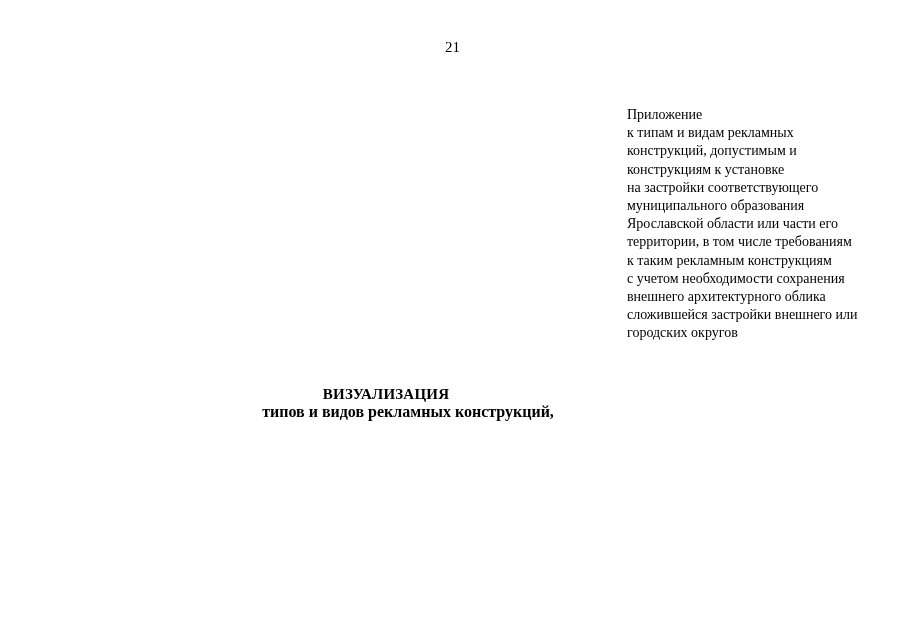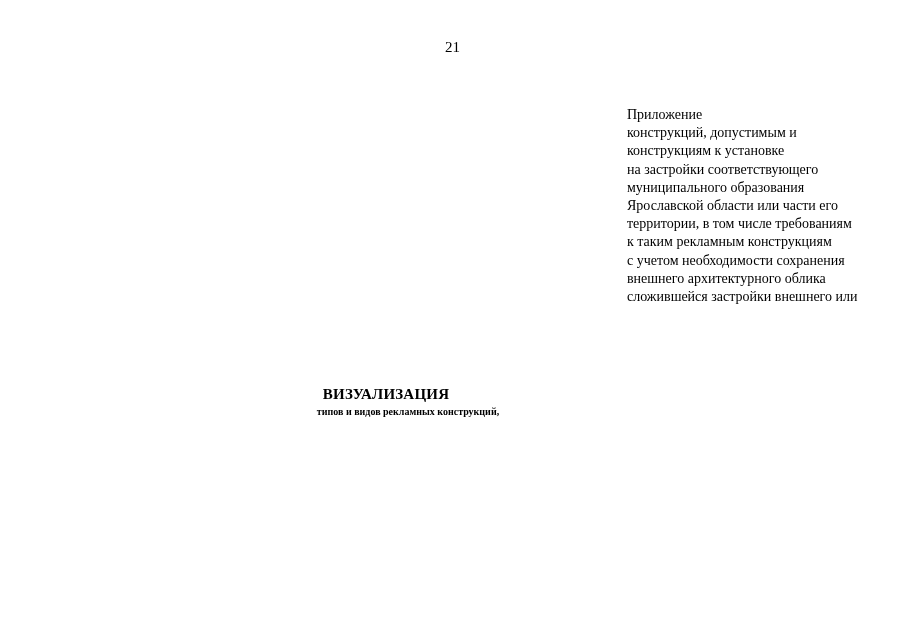--- a/index.html
+++ b/index.html
@@ -46,40 +46,42 @@
       font-weight: bold;
     }
     .title-main {
       display: block;
       font-size: 15px;
       line-height: 18px;
       letter-spacing: 0.2px;
     }
     .title-sub {
       display: block;
-      font-size: 10px;
+      font-size: 16px;
       line-height: 17px;
       padding-left: 44px;
     }
   </style>
 </head>
 <body>
 
 <div class="page-number">21</div>
 
 <div class="appendix-block">
   <span class="appendix-line">Приложение</span>
+  <span class="appendix-line">к типам и видам рекламных</span>
   <span class="appendix-line">конструкций, допустимым и</span>
   <span class="appendix-line">конструкциям к установке</span>
   <span class="appendix-line">на застройки соответствующего</span>
   <span class="appendix-line">муниципального образования</span>
   <span class="appendix-line">Ярославской области или части его</span>
   <span class="appendix-line">территории, в том числе требованиям</span>
   <span class="appendix-line">к таким рекламным конструкциям</span>
   <span class="appendix-line">с учетом необходимости сохранения</span>
   <span class="appendix-line">внешнего архитектурного облика</span>
   <span class="appendix-line">сложившейся застройки внешнего или</span>
+  <span class="appendix-line">городских округов</span>
 </div>
 
 <div class="title-block">
   <span class="title-main">ВИЗУАЛИЗАЦИЯ</span>
   <span class="title-sub">типов и видов рекламных конструкций,</span>
 </div>
 
 </body></html>

